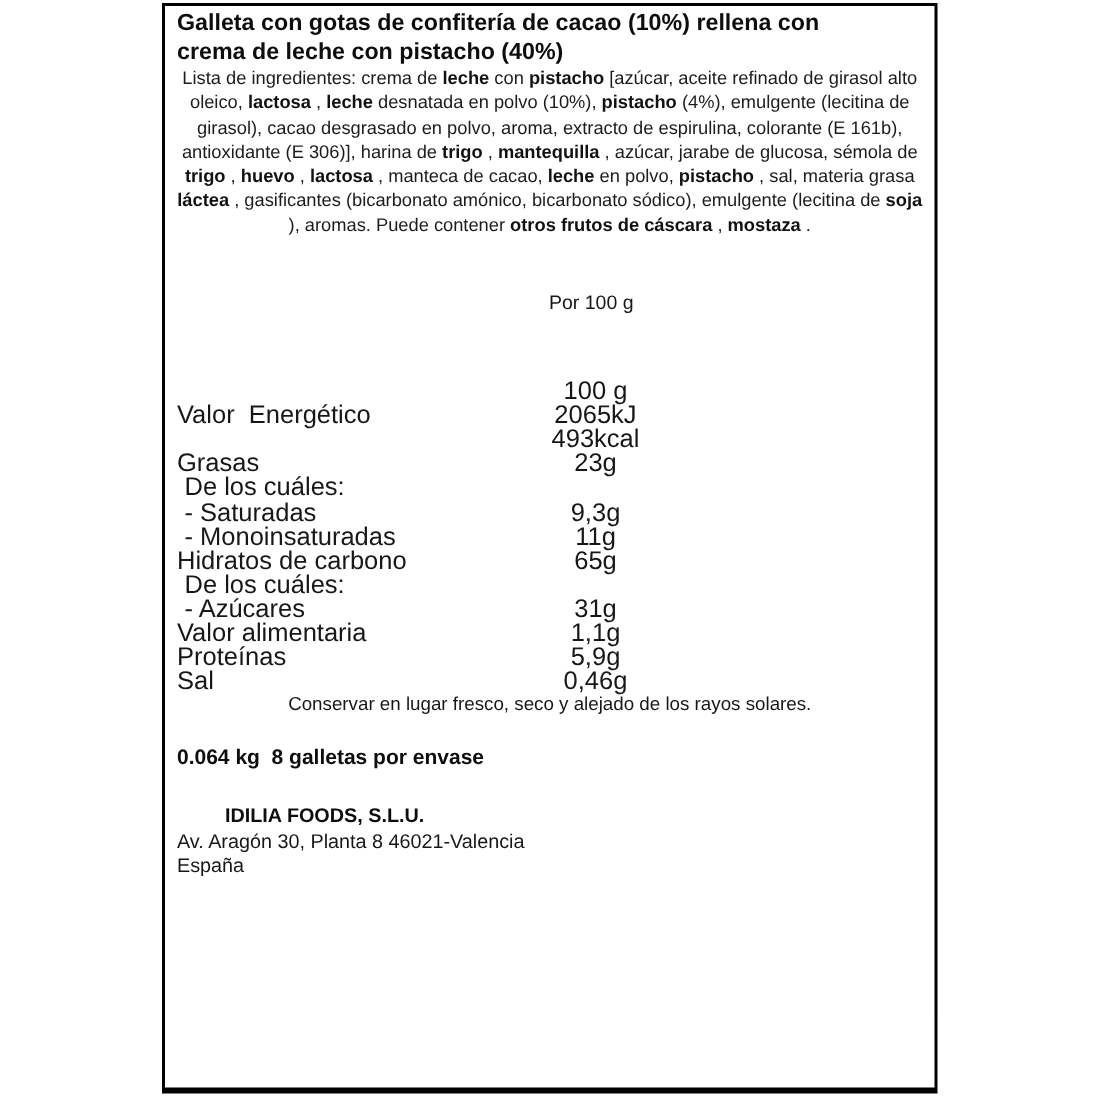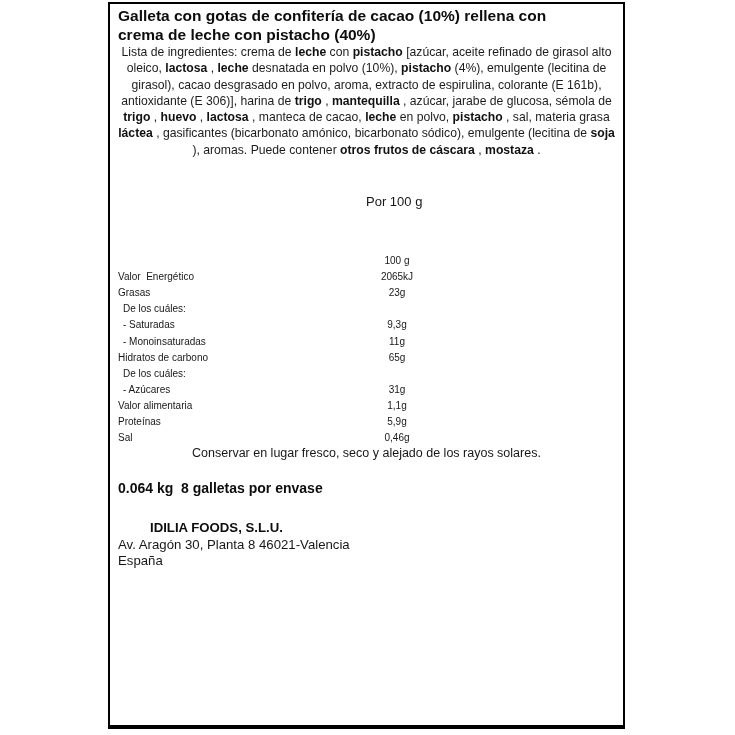--- a/index.html
+++ b/index.html
@@ -46,21 +46,21 @@
   }
   .ingredients b { font-weight: 700; color: #111; }
   .por-header {
     margin-top: 37px;
     margin-left: 248px;
     font-size: 13px;
     line-height: 14px;
   }
   .nutrition {
     margin-top: 44px;
-    font-size: 10px;
+    font-size: 17px;
     line-height: 16.1px;
   }
   .nrow { display: flex; }
   .nlabel {
     width: 249px;
     box-sizing: border-box;
     white-space: pre-wrap;
   }
   .nlabel.indent { padding-left: 5px; }
   .nvalue {
@@ -104,20 +104,24 @@
     <div class="nutrition">
         <div class="nrow">
           <div class="nlabel"></div>
           <div class="nvalue">100 g</div>
         </div>
         <div class="nrow">
           <div class="nlabel">Valor  Energético</div>
           <div class="nvalue">2065kJ</div>
         </div>
         <div class="nrow">
+          <div class="nlabel"></div>
+          <div class="nvalue">493kcal</div>
+        </div>
+        <div class="nrow">
           <div class="nlabel">Grasas</div>
           <div class="nvalue">23g</div>
         </div>
         <div class="nrow">
           <div class="nlabel indent">De los cuáles:</div>
           <div class="nvalue"></div>
         </div>
         <div class="nrow">
           <div class="nlabel indent">- Saturadas</div>
           <div class="nvalue">9,3g</div>

